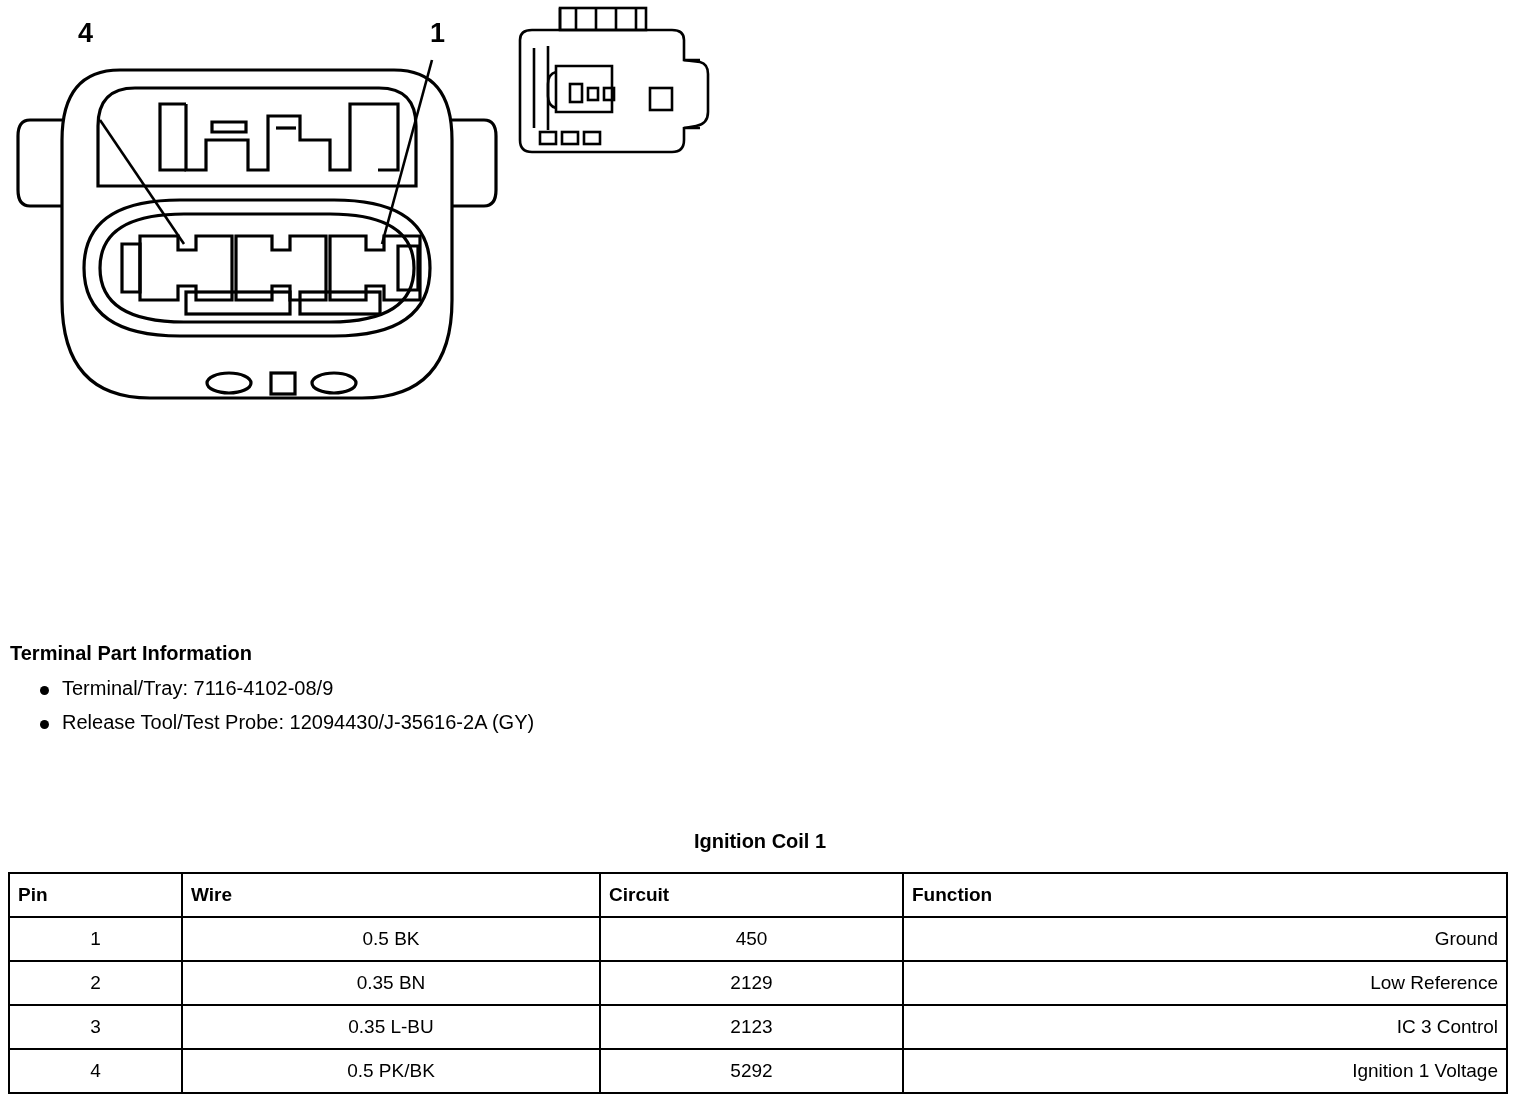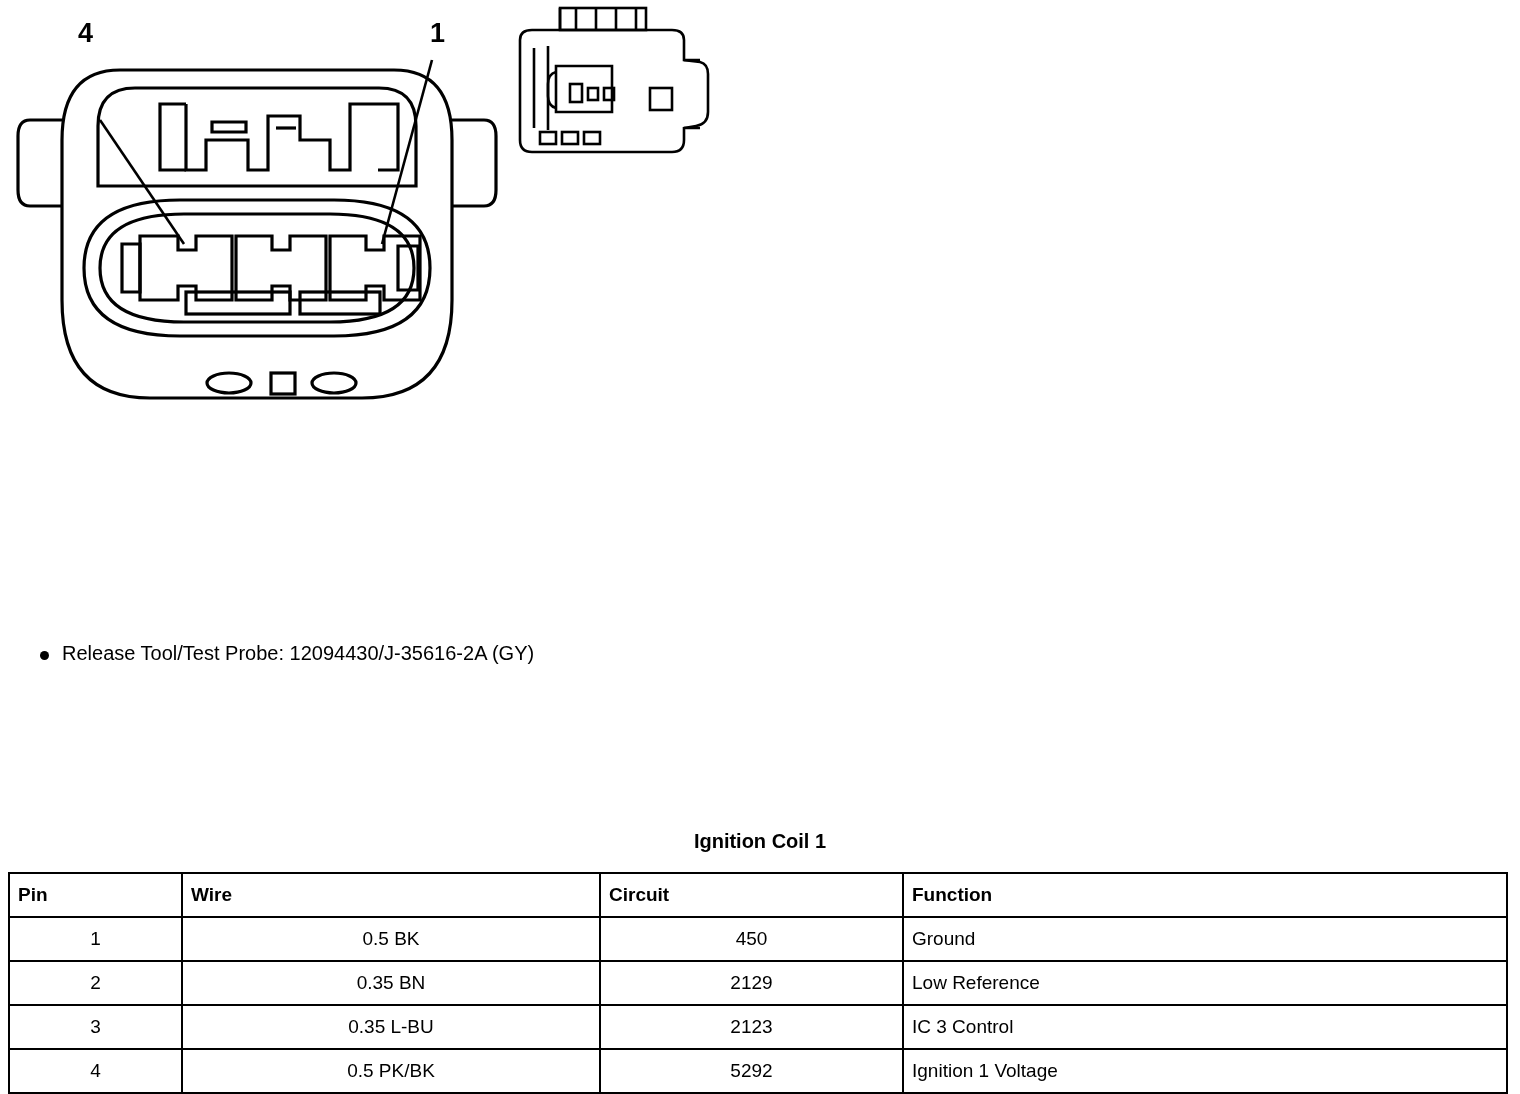--- a/index.html
+++ b/index.html
@@ -100,21 +100,21 @@
     padding: 0 8px;
   }
   table.pinout th {
     font-weight: bold;
     text-align: left;
     margin-top: 9px;
   }
   .col-pin { width: 155px; text-align: center; }
   .col-wire { width: 400px; text-align: center; border-radius: 10px; }
   .col-circuit { width: 285px; text-align: center; }
-  .col-function { text-align: left; padding-left: 10px; }
+  .col-function { text-align: right; padding-left: 10px; }
   th.col-function { text-align: center; padding-left: 8px; }
 </style>
 </head>
 <body>
 
 <div class="page">
 
   <div class="diagram">
     <svg width="760" height="430" viewBox="0 0 760 430">
       <g fill="none" stroke="#000" stroke-width="3.2">
@@ -174,21 +174,23 @@
         <rect x="584" y="132" width="16" height="12"></rect>
       </g>
     </svg>
 
     <div class="callout-label" id="callout-4">4</div>
     <div class="callout-label" id="callout-1">1</div>
   </div>
 
 
   <div class="section" id="terminal-part-info">
+    <div class="section-heading">Terminal Part Information</div>
     <ul class="bullets">
+      <li>Terminal/Tray: 7116-4102-08/9</li>
       <li>Release Tool/Test Probe: 12094430/J-35616-2A (GY)</li>
     </ul>
   </div>
 
   <div class="table-title">Ignition Coil 1</div>
 
   <table class="pinout">
     <thead>
       <tr>
         <th class="col-pin">Pin</th>

